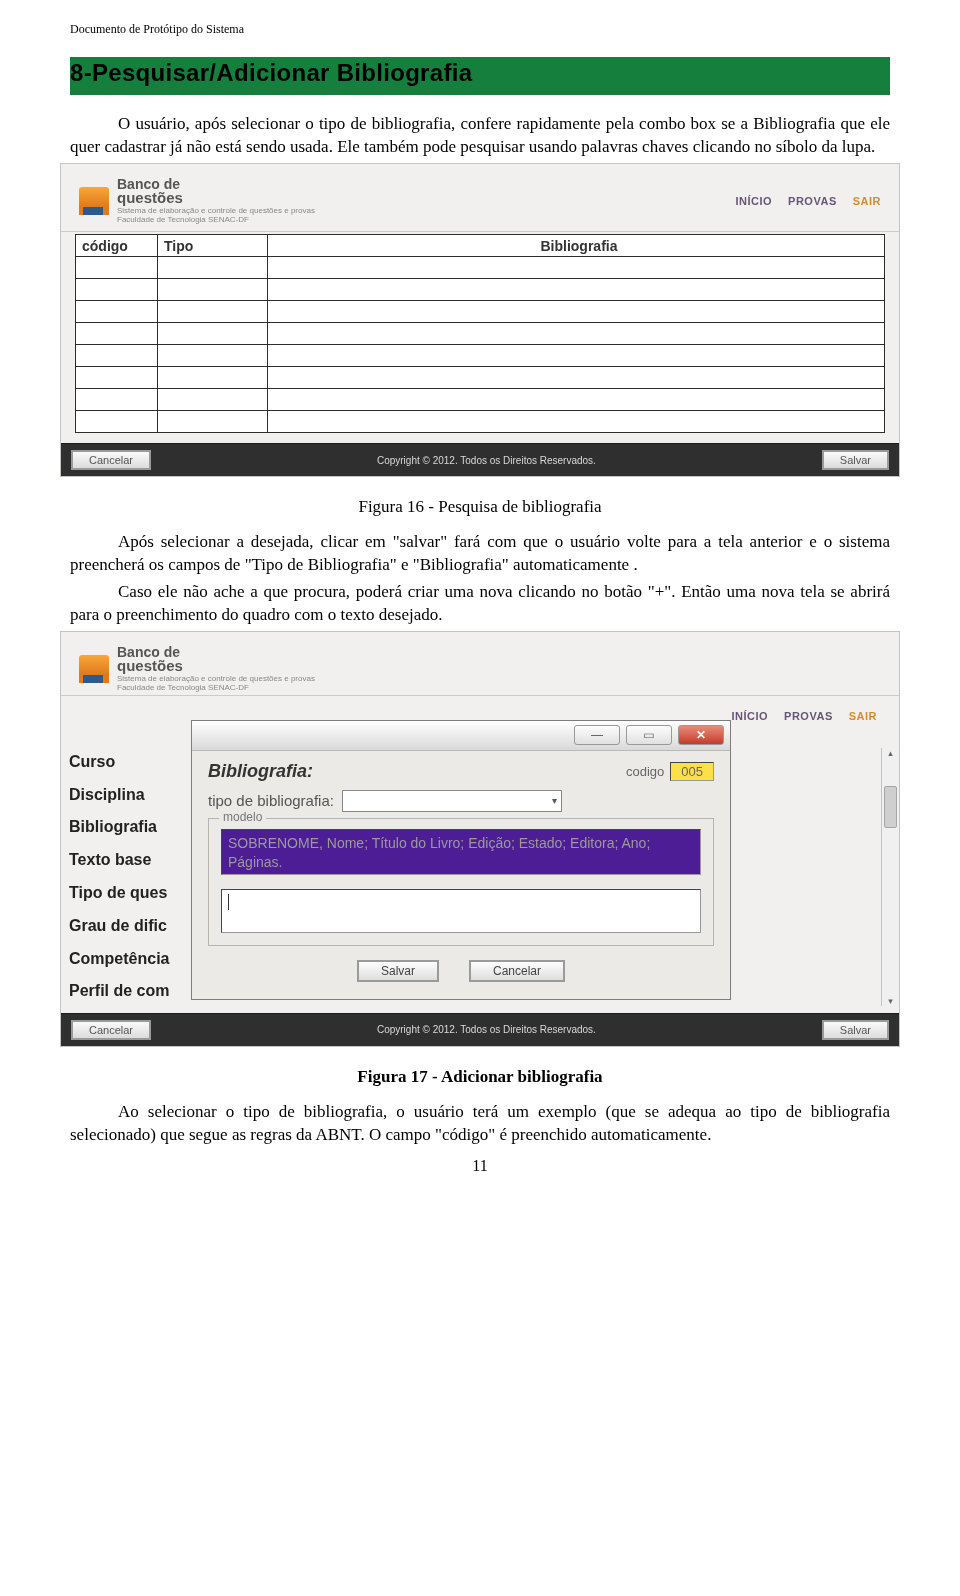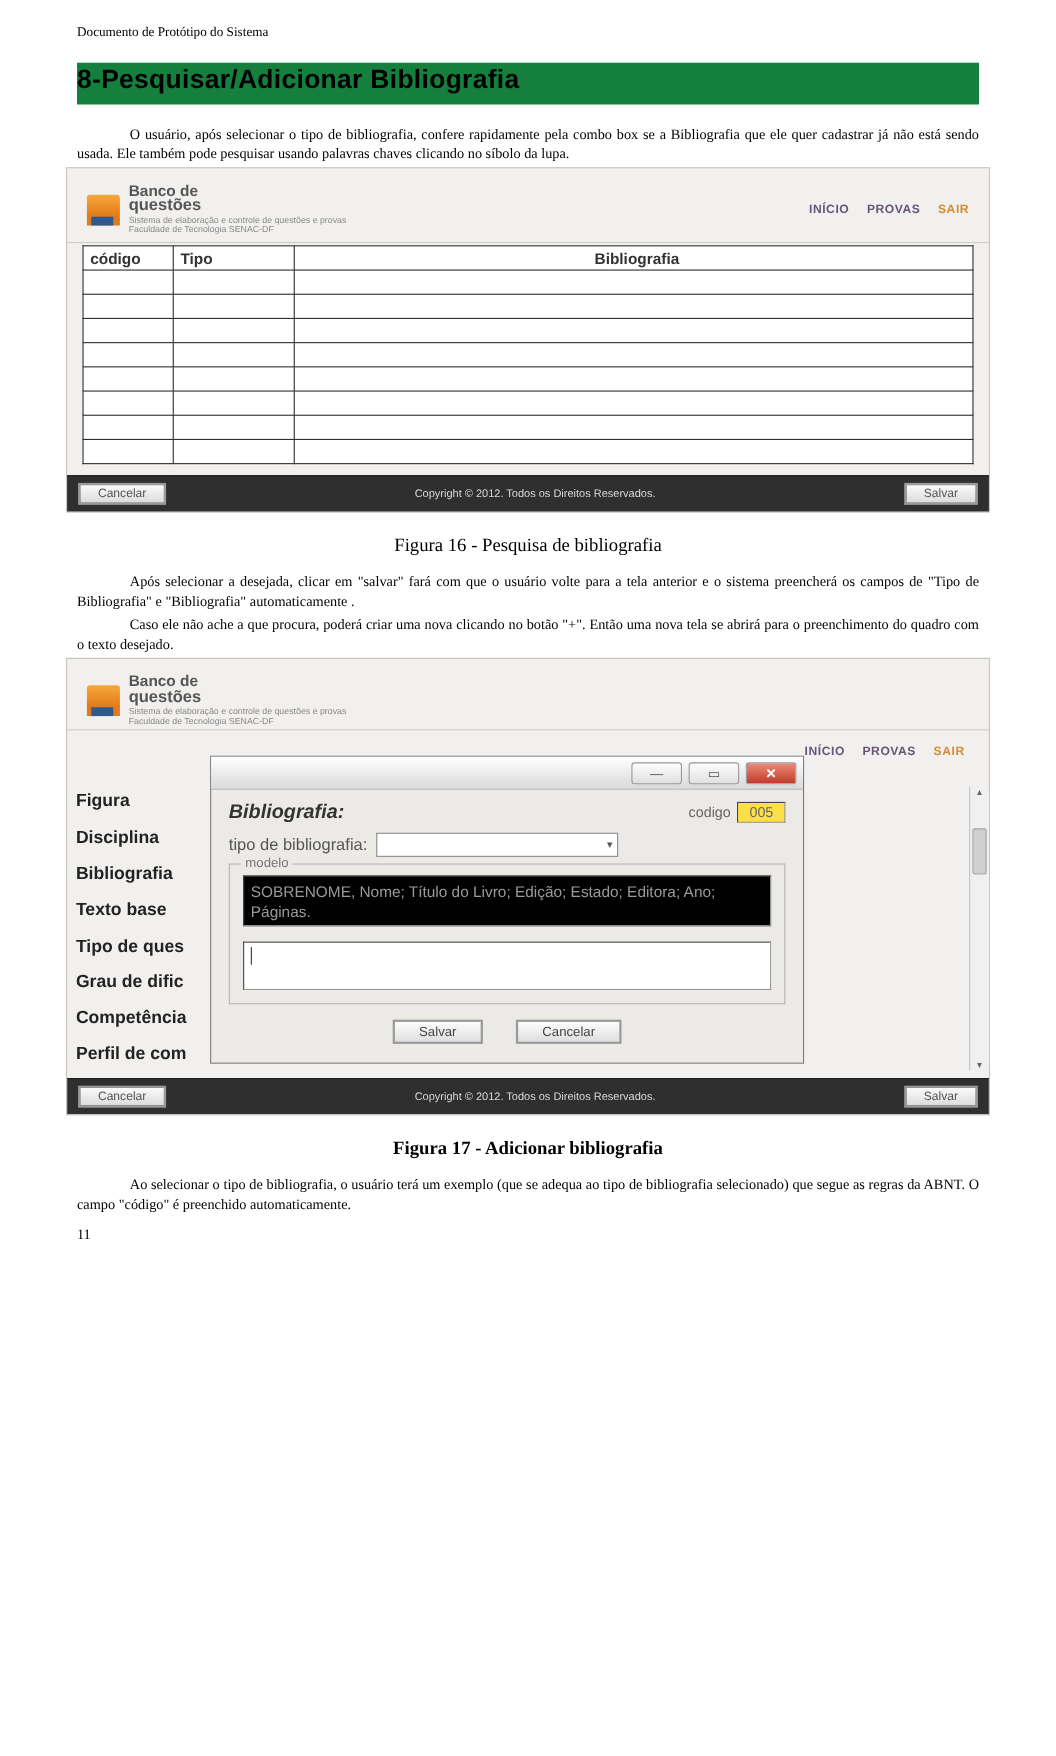--- a/index.html
+++ b/index.html
@@ -15,32 +15,32 @@
     font-family: Arial, Helvetica, sans-serif;
     font-size: 24px;
     font-weight: bold;
     background: #15803d;
     padding: 2px 0 8px 0;
     margin-bottom: 18px;
     text-align: left;
     letter-spacing: .3px;
   }
   .para {
-    font-size: 13px;
+    font-size: 17px;
     line-height: 1.35;
     margin-bottom: 4px;
     text-align: justify;
   }
   .indent { text-indent: 48px; }
   .fig-caption {
     font-size: 17px;
     text-align: center;
     margin: 14px 0;
   }
-  .page-num { text-align: left; font-size: 13px; margin-top: 10px; }
+  .page-num { text-align: center; font-size: 16px; margin-top: 10px; }
 
   
   .shot {
     margin: 4px -10px 0 -10px;
     background: #f1f0ee;
     border: 1px solid #c7c5c0;
     position: relative;
     font-family: Arial, Helvetica, sans-serif;
     font-size: 12px;
     color: #333;
@@ -149,21 +149,21 @@
   .dialog-body { padding:10px 16px; font-family:Arial; font-size:16px; color:#444; }
   .dlg-title-row { display:flex; align-items:center; justify-content:space-between; font-style:italic; font-weight:bold; font-size:18px; color:#333; }
   .codigo-box { font-style:normal; font-weight:normal; font-size:13px; display:flex; align-items:center; gap:6px; color:#666;}
   .codigo-box .cb { border:1px inset #999; background:#fde047; padding:1px 10px; font-family: Arial; }
   .dlg-row { display:flex; align-items:center; gap:8px; margin-top:8px; font-size:15px; color:#555;}
   .dlg-select { flex:1; max-width:220px; height:22px; border:1px solid #888; background:#fff; display:inline-flex;justify-content:flex-end;align-items:center;padding-right:4px;}
   .dlg-select::after{content:"▾";font-size:10px;color:#555;}
   .group { border:1px solid #b8b4ad; margin-top:6px; padding:10px 12px 12px; position:relative; }
   .group-label { position:absolute; top:-9px; left:10px; background:#eceae6; padding:0 4px; font-size:12px; color:#777; }
   .ro-box {
-    border:1px inset #999; background:#000000; height:46px; padding:4px 6px;
+    border:1px inset #999; background:#4c1d95; height:46px; padding:4px 6px;
     color:#9a9a9a; font-size:14px; line-height:1.35;
   }
   .rw-box {
     margin-top:14px; border:1px inset #999; background:#fff; height:44px; padding:4px 6px;
   }
   .blink { display:inline-block; width:1px; height:16px; background:#333;}
   .dlg-btns { display:flex; justify-content:center; gap:30px; margin-top:14px; }
   .dlg-btn { background:linear-gradient(#fdfdfd,#dedede); border:2px solid #9a9a9a; font-size:12px; padding:2px 22px; color:#444;}
 
   .shot2 .nav { position:absolute; right:22px; top:78px; }
@@ -282,21 +282,21 @@
   </div>
   <div class="hrule"></div>
 
   <div class="nav">
     <span>INÍCIO</span>
     <span>PROVAS</span>
     <span>SAIR</span>
   </div>
 
   <div class="left-labels">
-    <div>Figura</div>
+    <div>Curso</div>
     <div>Disciplina</div>
     <div>Bibliografia</div>
     <div>Texto base</div>
     <div>Tipo de ques</div>
     <div>Grau de dific</div>
     <div>Competência</div>
     <div>Perfil de com</div>
     <div>Objeto de co</div>
   </div>
 

